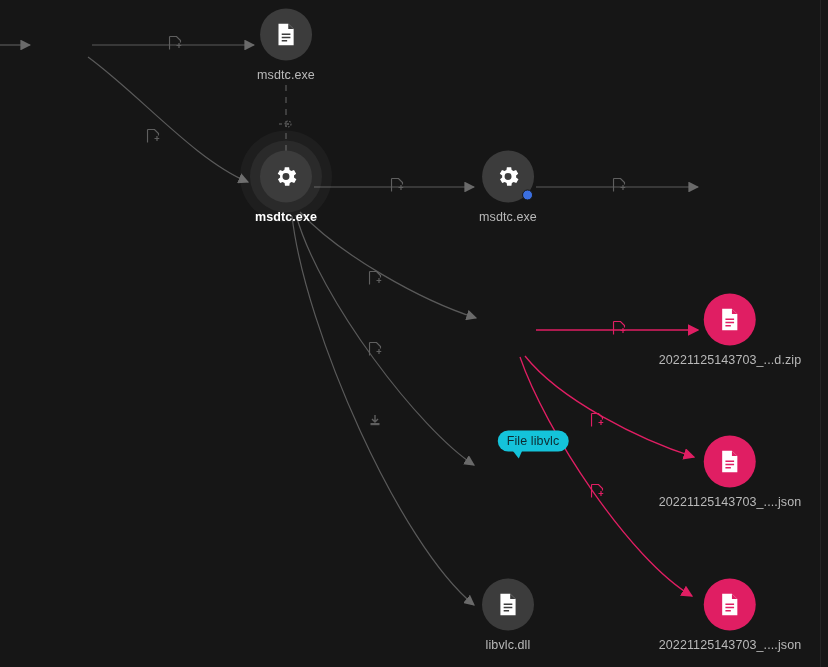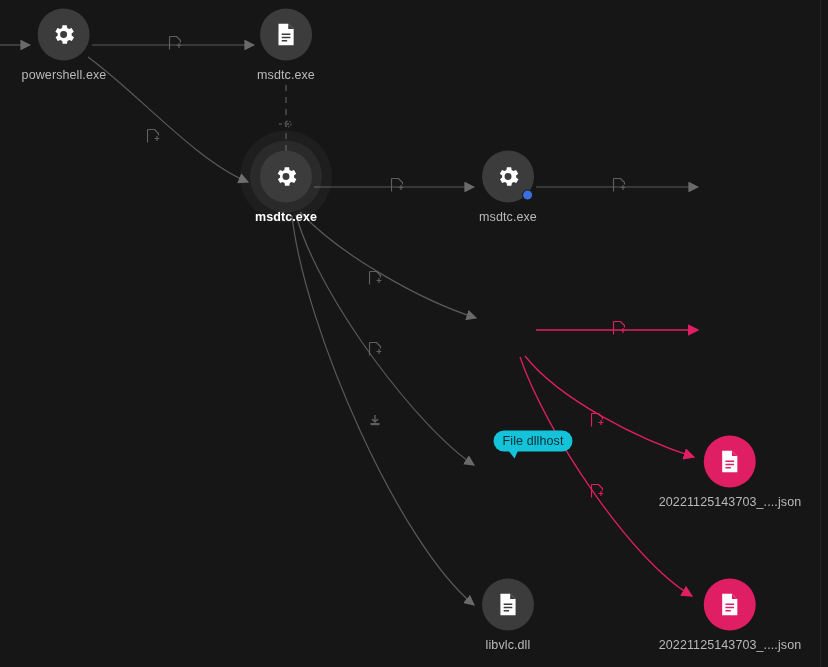--- a/index.html
+++ b/index.html
@@ -153,28 +153,20 @@
       </svg>
   </div>
   <div class="edge-icon" style="left:597px;top:493px">
     <svg width="13" height="15" viewBox="0 0 13 15">
         <path d="M1 1h7l4 4v2" stroke="#e01e63" fill="none" stroke-width="1.2"></path>
         <path d="M1 1v13" stroke="#e01e63" stroke-width="1.2"></path>
         <path d="M8 10h5M10.5 7.5v5" stroke="#e01e63" stroke-width="1.2"></path>
       </svg>
   </div>
 
-  <div class="node" style="left:64px;top:45px">
-    <div class="disc gray">
-      <svg width="26" height="26" viewBox="0 0 24 24">
-          <path fill="#fff" d="M19.4 13a7.6 7.6 0 000-2l2-1.6-2-3.4-2.4 1a7.6 7.6 0 00-1.7-1l-.4-2.6h-4l-.4 2.6c-.6.2-1.2.6-1.7 1l-2.4-1-2 3.4L6.6 11a7.6 7.6 0 000 2l-2 1.6 2 3.4 2.4-1c.5.4 1 .8 1.7 1l.4 2.6h4l.4-2.6c.6-.2 1.2-.6 1.7-1l2.4 1 2-3.4zM12 15.2A3.2 3.2 0 1115.2 12 3.2 3.2 0 0112 15.2z"></path>
-        </svg>
-    </div>
-    <div class="nlabel">powershell.exe</div>
-  </div>
 
   <div class="node" style="left:286px;top:45px">
     <div class="disc gray">
       <svg width="26" height="26" viewBox="0 0 24 24">
           <path fill="#fff" d="M5 2h9l5 5v15H5z"></path>
           <path fill="#3c3c3c" d="M14 2v5h5z"></path>
           <path fill="#3c3c3c" d="M8 11h8v1.4H8zM8 14h8v1.4H8zM8 17h5v1.4H8z"></path>
         </svg>
     </div>
     <div class="nlabel">msdtc.exe</div>
@@ -196,20 +188,30 @@
       <svg width="26" height="26" viewBox="0 0 24 24">
           <path fill="#fff" d="M19.4 13a7.6 7.6 0 000-2l2-1.6-2-3.4-2.4 1a7.6 7.6 0 00-1.7-1l-.4-2.6h-4l-.4 2.6c-.6.2-1.2.6-1.7 1l-2.4-1-2 3.4L6.6 11a7.6 7.6 0 000 2l-2 1.6 2 3.4 2.4-1c.5.4 1 .8 1.7 1l.4 2.6h4l.4-2.6c.6-.2 1.2-.6 1.7-1l2.4 1 2-3.4zM12 15.2A3.2 3.2 0 1115.2 12 3.2 3.2 0 0112 15.2z"></path>
         </svg>
       <span class="badge"></span>
     </div>
     <div class="nlabel">msdtc.exe</div>
   </div>
 
 
 
+  <div class="node" style="left:730px;top:330px">
+    <div class="disc pink">
+      <svg width="26" height="26" viewBox="0 0 24 24">
+          <path fill="#fff" d="M5 2h9l5 5v15H5z"></path>
+          <path fill="#e01e63" d="M14 2v5h5z"></path>
+          <path fill="#e01e63" d="M8 11h8v1.4H8zM8 14h8v1.4H8zM8 17h5v1.4H8z"></path>
+        </svg>
+    </div>
+    <div class="nlabel">20221125143703_...d.zip</div>
+  </div>
 
 
   <div class="node" style="left:730px;top:472px">
     <div class="disc pink">
       <svg width="26" height="26" viewBox="0 0 24 24">
           <path fill="#fff" d="M5 2h9l5 5v15H5z"></path>
           <path fill="#e01e63" d="M14 2v5h5z"></path>
           <path fill="#e01e63" d="M8 11h8v1.4H8zM8 14h8v1.4H8zM8 17h5v1.4H8z"></path>
         </svg>
     </div>
@@ -231,16 +233,16 @@
     <div class="disc pink">
       <svg width="26" height="26" viewBox="0 0 24 24">
           <path fill="#fff" d="M5 2h9l5 5v15H5z"></path>
           <path fill="#e01e63" d="M14 2v5h5z"></path>
           <path fill="#e01e63" d="M8 11h8v1.4H8zM8 14h8v1.4H8zM8 17h5v1.4H8z"></path>
         </svg>
     </div>
     <div class="nlabel">20221125143703_....json</div>
   </div>
 
-  <div class="tooltip" style="left:533px;top:441px">File dllhost</div>
+  <div class="tooltip" style="left:533px;top:441px">File libvlc</div>
 
   <div class="divider"></div>
 </div>
 
 </body></html>

